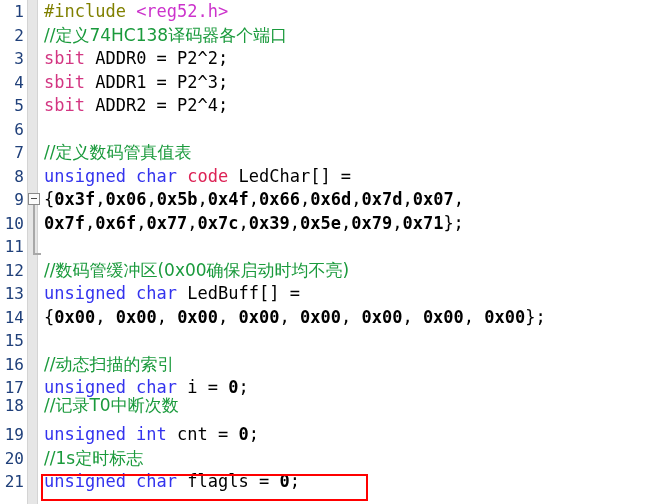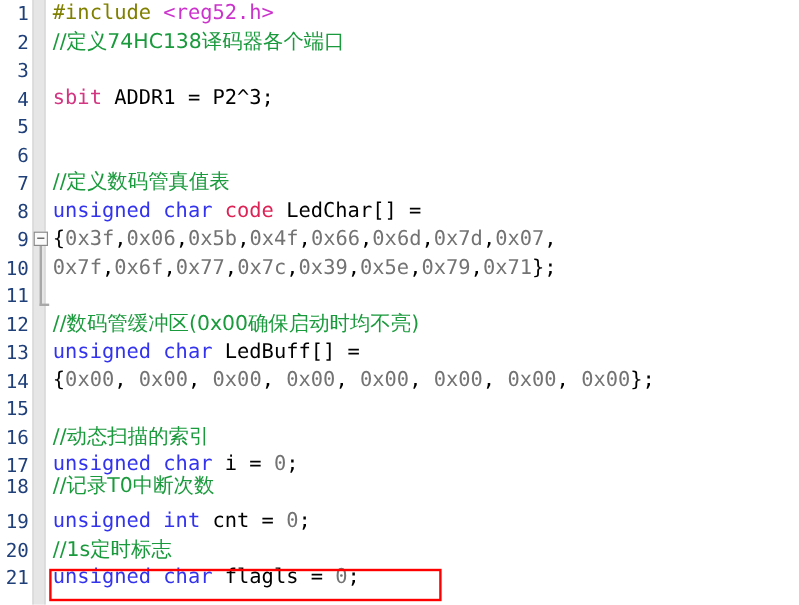--- a/index.html
+++ b/index.html
@@ -70,21 +70,21 @@
     color: #000000;
   }
 
   
   .tok-pre      { color: #808000; }   
   .tok-hdr      { color: #cc33cc; }   
   .tok-cmt      { color: #1a9a3c; }   
   .tok-kw       { color: #d33682; }   
   .tok-type     { color: #3333ee; }   
   .tok-storage  { color: #dd2255; }   
-  .tok-num      { color: #737373; }   
+  .tok-num      { color: #000000; font-weight: bold; }   
   .tok-id       { color: #000000; }
 
   
   .cjk { font-family: "DejaVu Sans", "Liberation Sans", sans-serif; }
 
   
   .fold-box {
     position: absolute;
     left: 28px;
     width: 12px;
@@ -127,23 +127,23 @@
 </head>
 <body>
 
 <div id="editor">
 
   <div class="margin-band"></div>
 
   <div class="code-area">
       <div class="line" style="top: 0px;"><span class="lnum">1</span><span class="ltext"><span class="tok-pre">#include </span><span class="tok-hdr">&lt;reg52.h&gt;</span></span></div>
       <div class="line" style="top: 23.5px;"><span class="lnum">2</span><span class="ltext"><span class="tok-cmt cjk">//定义74HC138译码器各个端口</span></span></div>
-      <div class="line" style="top: 47px;"><span class="lnum">3</span></div>
+      <div class="line" style="top: 47px;"><span class="lnum">3</span><span class="ltext"><span class="tok-kw">sbit</span><span class="tok-id"> ADDR0 = P2^2;</span></span></div>
       <div class="line" style="top: 70.5px;"><span class="lnum">4</span><span class="ltext"><span class="tok-kw">sbit</span><span class="tok-id"> ADDR1 = P2^3;</span></span></div>
-      <div class="line" style="top: 94px;"><span class="lnum">5</span></div>
+      <div class="line" style="top: 94px;"><span class="lnum">5</span><span class="ltext"><span class="tok-kw">sbit</span><span class="tok-id"> ADDR2 = P2^4;</span></span></div>
       <div class="line" style="top: 117.5px;"><span class="lnum">6</span><span class="ltext"></span></div>
       <div class="line" style="top: 141px;"><span class="lnum">7</span><span class="ltext"><span class="tok-cmt cjk">//定义数码管真值表</span></span></div>
       <div class="line" style="top: 164.5px;"><span class="lnum">8</span><span class="ltext"><span class="tok-type">unsigned char</span><span class="tok-id"> </span><span class="tok-storage">code</span><span class="tok-id"> LedChar[] =</span></span></div>
       <div class="line" style="top: 188px;"><span class="lnum">9</span><span class="ltext"><span class="tok-id">{</span><span class="tok-num">0x3f</span><span class="tok-id">,</span><span class="tok-num">0x06</span><span class="tok-id">,</span><span class="tok-num">0x5b</span><span class="tok-id">,</span><span class="tok-num">0x4f</span><span class="tok-id">,</span><span class="tok-num">0x66</span><span class="tok-id">,</span><span class="tok-num">0x6d</span><span class="tok-id">,</span><span class="tok-num">0x7d</span><span class="tok-id">,</span><span class="tok-num">0x07</span><span class="tok-id">,</span></span></div>
       <div class="line" style="top: 211.5px;"><span class="lnum">10</span><span class="ltext"><span class="tok-num">0x7f</span><span class="tok-id">,</span><span class="tok-num">0x6f</span><span class="tok-id">,</span><span class="tok-num">0x77</span><span class="tok-id">,</span><span class="tok-num">0x7c</span><span class="tok-id">,</span><span class="tok-num">0x39</span><span class="tok-id">,</span><span class="tok-num">0x5e</span><span class="tok-id">,</span><span class="tok-num">0x79</span><span class="tok-id">,</span><span class="tok-num">0x71</span><span class="tok-id">};</span></span></div>
       <div class="line" style="top: 235px; padding-left: 48px;"><span class="lnum">11</span><span class="ltext"></span></div>
       <div class="line" style="top: 258.5px;"><span class="lnum">12</span><span class="ltext"><span class="tok-cmt cjk">//数码管缓冲区</span><span class="tok-cmt  cjk" style="font-size: 17px;">(0x00确保启动时均不亮)</span></span></div>
       <div class="line" style="top: 282px;"><span class="lnum">13</span><span class="ltext"><span class="tok-type">unsigned char</span><span class="tok-id"> LedBuff[] =</span></span></div>
       <div class="line" style="top: 305.5px;"><span class="lnum">14</span><span class="ltext"><span class="tok-id">{</span><span class="tok-num">0x00</span><span class="tok-id">, </span><span class="tok-num">0x00</span><span class="tok-id">, </span><span class="tok-num">0x00</span><span class="tok-id">, </span><span class="tok-num">0x00</span><span class="tok-id">, </span><span class="tok-num">0x00</span><span class="tok-id">, </span><span class="tok-num">0x00</span><span class="tok-id">, </span><span class="tok-num">0x00</span><span class="tok-id">, </span><span class="tok-num">0x00</span><span class="tok-id">};</span></span></div>
       <div class="line" style="top: 329px;"><span class="lnum">15</span><span class="ltext"></span></div>

